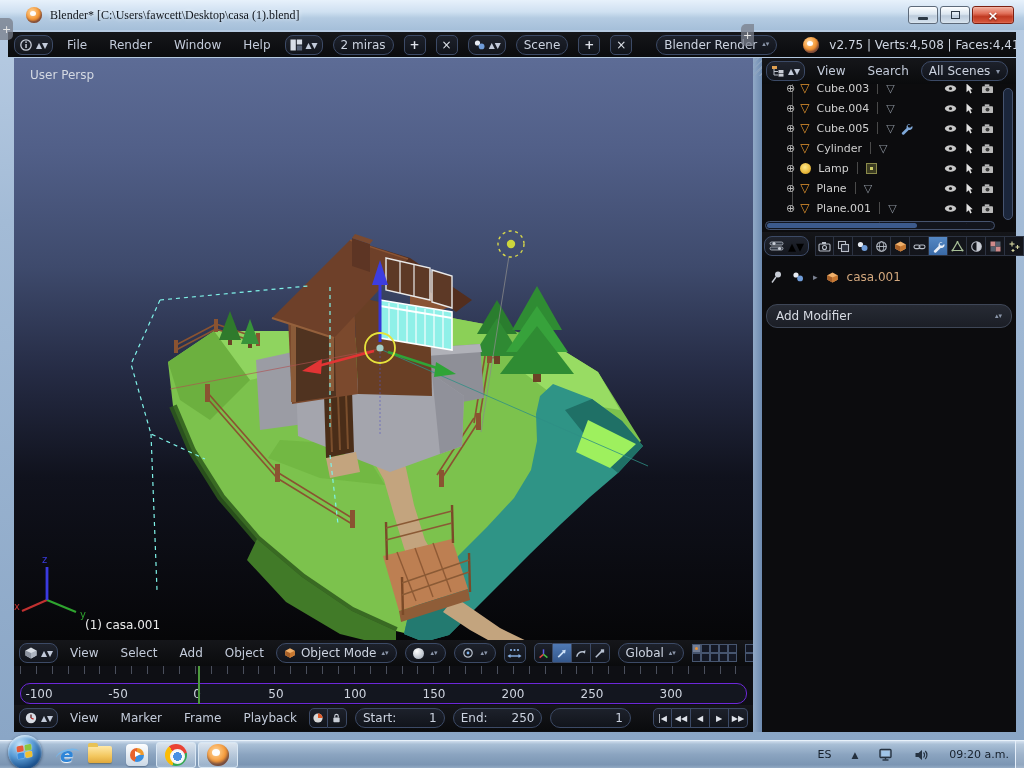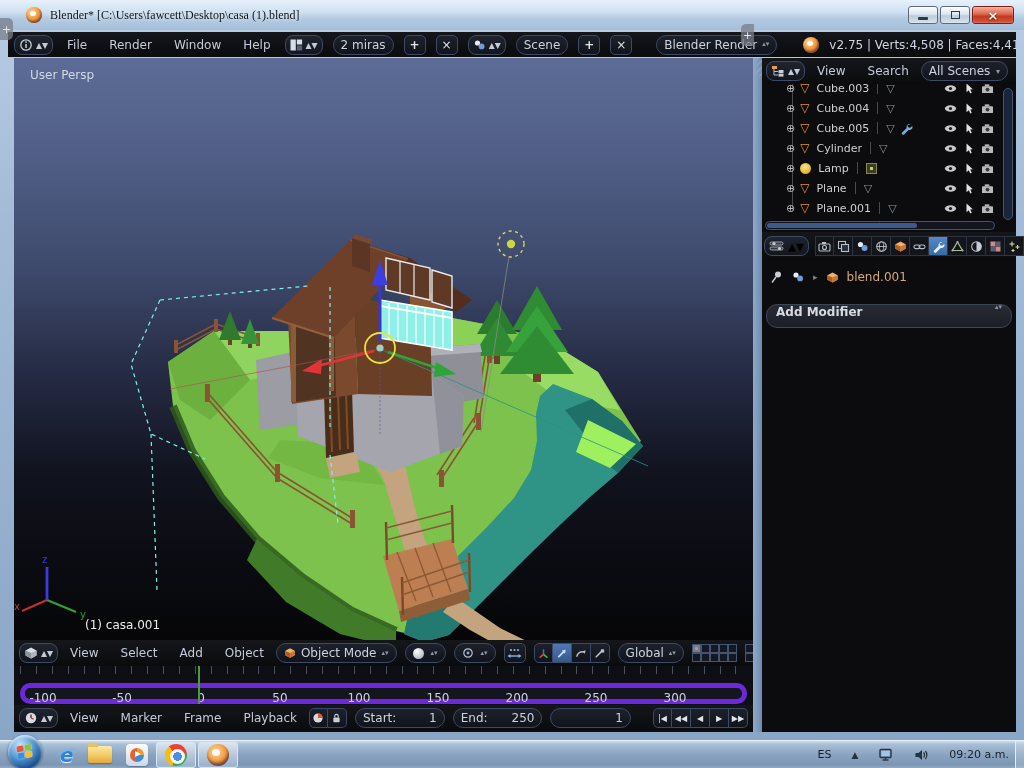--- a/index.html
+++ b/index.html
@@ -59,21 +59,21 @@
   .layer-cell { border:1px solid #46556f; background:#141824; position:relative; }
   .layer-cell.on { background:#717d95; }
   .layer-cell.dot::after { content:""; position:absolute; left:2px; top:2px; width:3px; height:3px;
     border-radius:50%; background:#e8933a; }
 
   
   #timeline { position:absolute; left:14px; top:666px; width:739px; height:66px; background:#0e0f14; }
   #tl-ticks { position:absolute; left:6px; top:0; width:727px; height:8px;
     background:repeating-linear-gradient(90deg,#4a4f5c 0 1px, transparent 1px 15.9px); }
   #tl-ruler { position:absolute; left:6px; top:17px; width:727px; height:21px;
-    border:5px solid #6d28d9; border-radius:10px; background:rgba(22,26,36,.7); }
+    border:1px solid #6d28d9; border-radius:10px; background:rgba(22,26,36,.7); }
   .ruler-num { position:absolute; top:3px; transform:translateX(-50%); color:#cdd3de; font-size:12px; }
   #tl-frame-line { position:absolute; top:0; width:2px; height:38px; background:#4d9a3d; }
   #tl-header { position:absolute; left:0; top:39px; width:739px; height:26px; padding:0 5px; gap:8px; }
   .pb-btn { min-width:19px; height:20px; border:1px solid #3c4a66; border-left:none; color:#dfe3ea;
     font-size:8px; display:flex; align-items:center; justify-content:center;
     background:linear-gradient(180deg,#1d212b 0%,#11141b 100%); }
   .pb-group { display:flex; } .pb-group .pb-btn:first-child { border-left:1px solid #3c4a66; border-radius:5px 0 0 5px; }
   .pb-group .pb-btn:last-child { border-radius:0 5px 5px 0; }
   .num-field { justify-content:space-between; width:112px; }
 
@@ -113,21 +113,21 @@
   #props-tabs { display:flex; }
   .ptab { width:19px; height:20px; display:flex; align-items:center; justify-content:center;
     border:1px solid #2c3342; border-left:none; background:#13151b; }
   .ptab:first-child { border-left:1px solid #2c3342; }
   .ptab.active { background:linear-gradient(180deg,#5588c4,#3a6aa6); }
   #props-crumb { display:flex; align-items:center; gap:8px; height:34px; padding:0 8px; color:#8d949e; }
   #props-objname { color:#d3a87e; font-size:12px; }
   .crumb-arrow { color:#7d8494; font-size:9px; }
   #add-modifier { position:absolute; left:4px; top:72px; width:246px; height:24px;
     background:linear-gradient(180deg,#272b34 0%,#1b1e26 100%); border:1px solid #3e4656; border-radius:11px;
-    display:flex; align-items:flex-start; padding:0 9px; color:#d7dbe3; font-size:12px;font-weight:bold; }
+    display:flex; align-items:center; padding:0 9px; color:#d7dbe3; font-size:12px; }
   #add-modifier .dd { margin-left:auto; display:flex; flex-direction:column; line-height:5px; font-size:7px; color:#8b96aa; }
 
   
   #taskbar { position:absolute; left:0; top:740px; width:1024px; height:28px;
     background:linear-gradient(180deg,#cfdded 0%,#a9bfd6 12%,#8ba4c0 50%,#7b95b3 88%,#93aac4 100%);
     border-top:1px solid #e8f1fa; display:flex; align-items:center; }
   #start-orb { width:34px; height:34px; border-radius:50%; margin:-6px 8px 0 8px; position:relative;
     background:radial-gradient(circle at 35% 28%, #c2e2f8 0%, #5a9cd6 40%, #1d5490 72%, #0d2e56 100%);
     box-shadow:0 1px 3px rgba(10,30,60,.6), inset 0 2px 3px rgba(255,255,255,.7); }
   #start-flag { position:absolute; left:9px; top:10px; width:16px; height:14px;
@@ -887,21 +887,21 @@
       <svg width="14" height="12" viewBox="0 0 13 12">
         <circle cx="4.5" cy="4" r="2.6" fill="#e8ecf2"></circle>
           <circle cx="8.6" cy="7.4" r="2.9" fill="#6f9cd8"></circle>
       </svg>
       <span class="crumb-arrow">▸</span>
       <svg width="13" height="13" viewBox="0 0 14 14">
         <polygon points="7,1.5 12.5,4.5 12.5,9.5 7,12.5 1.5,9.5 1.5,4.5" fill="#f0b06a"></polygon>
         <polygon points="7,7 12.5,4.5 12.5,9.5 7,12.5" fill="#c87830"></polygon>
         <polygon points="7,7 1.5,4.5 1.5,9.5 7,12.5" fill="#a86028"></polygon>
       </svg>
-      <span id="props-objname">blend.001</span>
+      <span id="props-objname">casa.001</span>
     </div>
     <div id="add-modifier">
       <span>Add Modifier</span>
       <span class="dd">▴▾</span>
     </div>
   </div>
 
 </div>
 
 <div id="taskbar">

